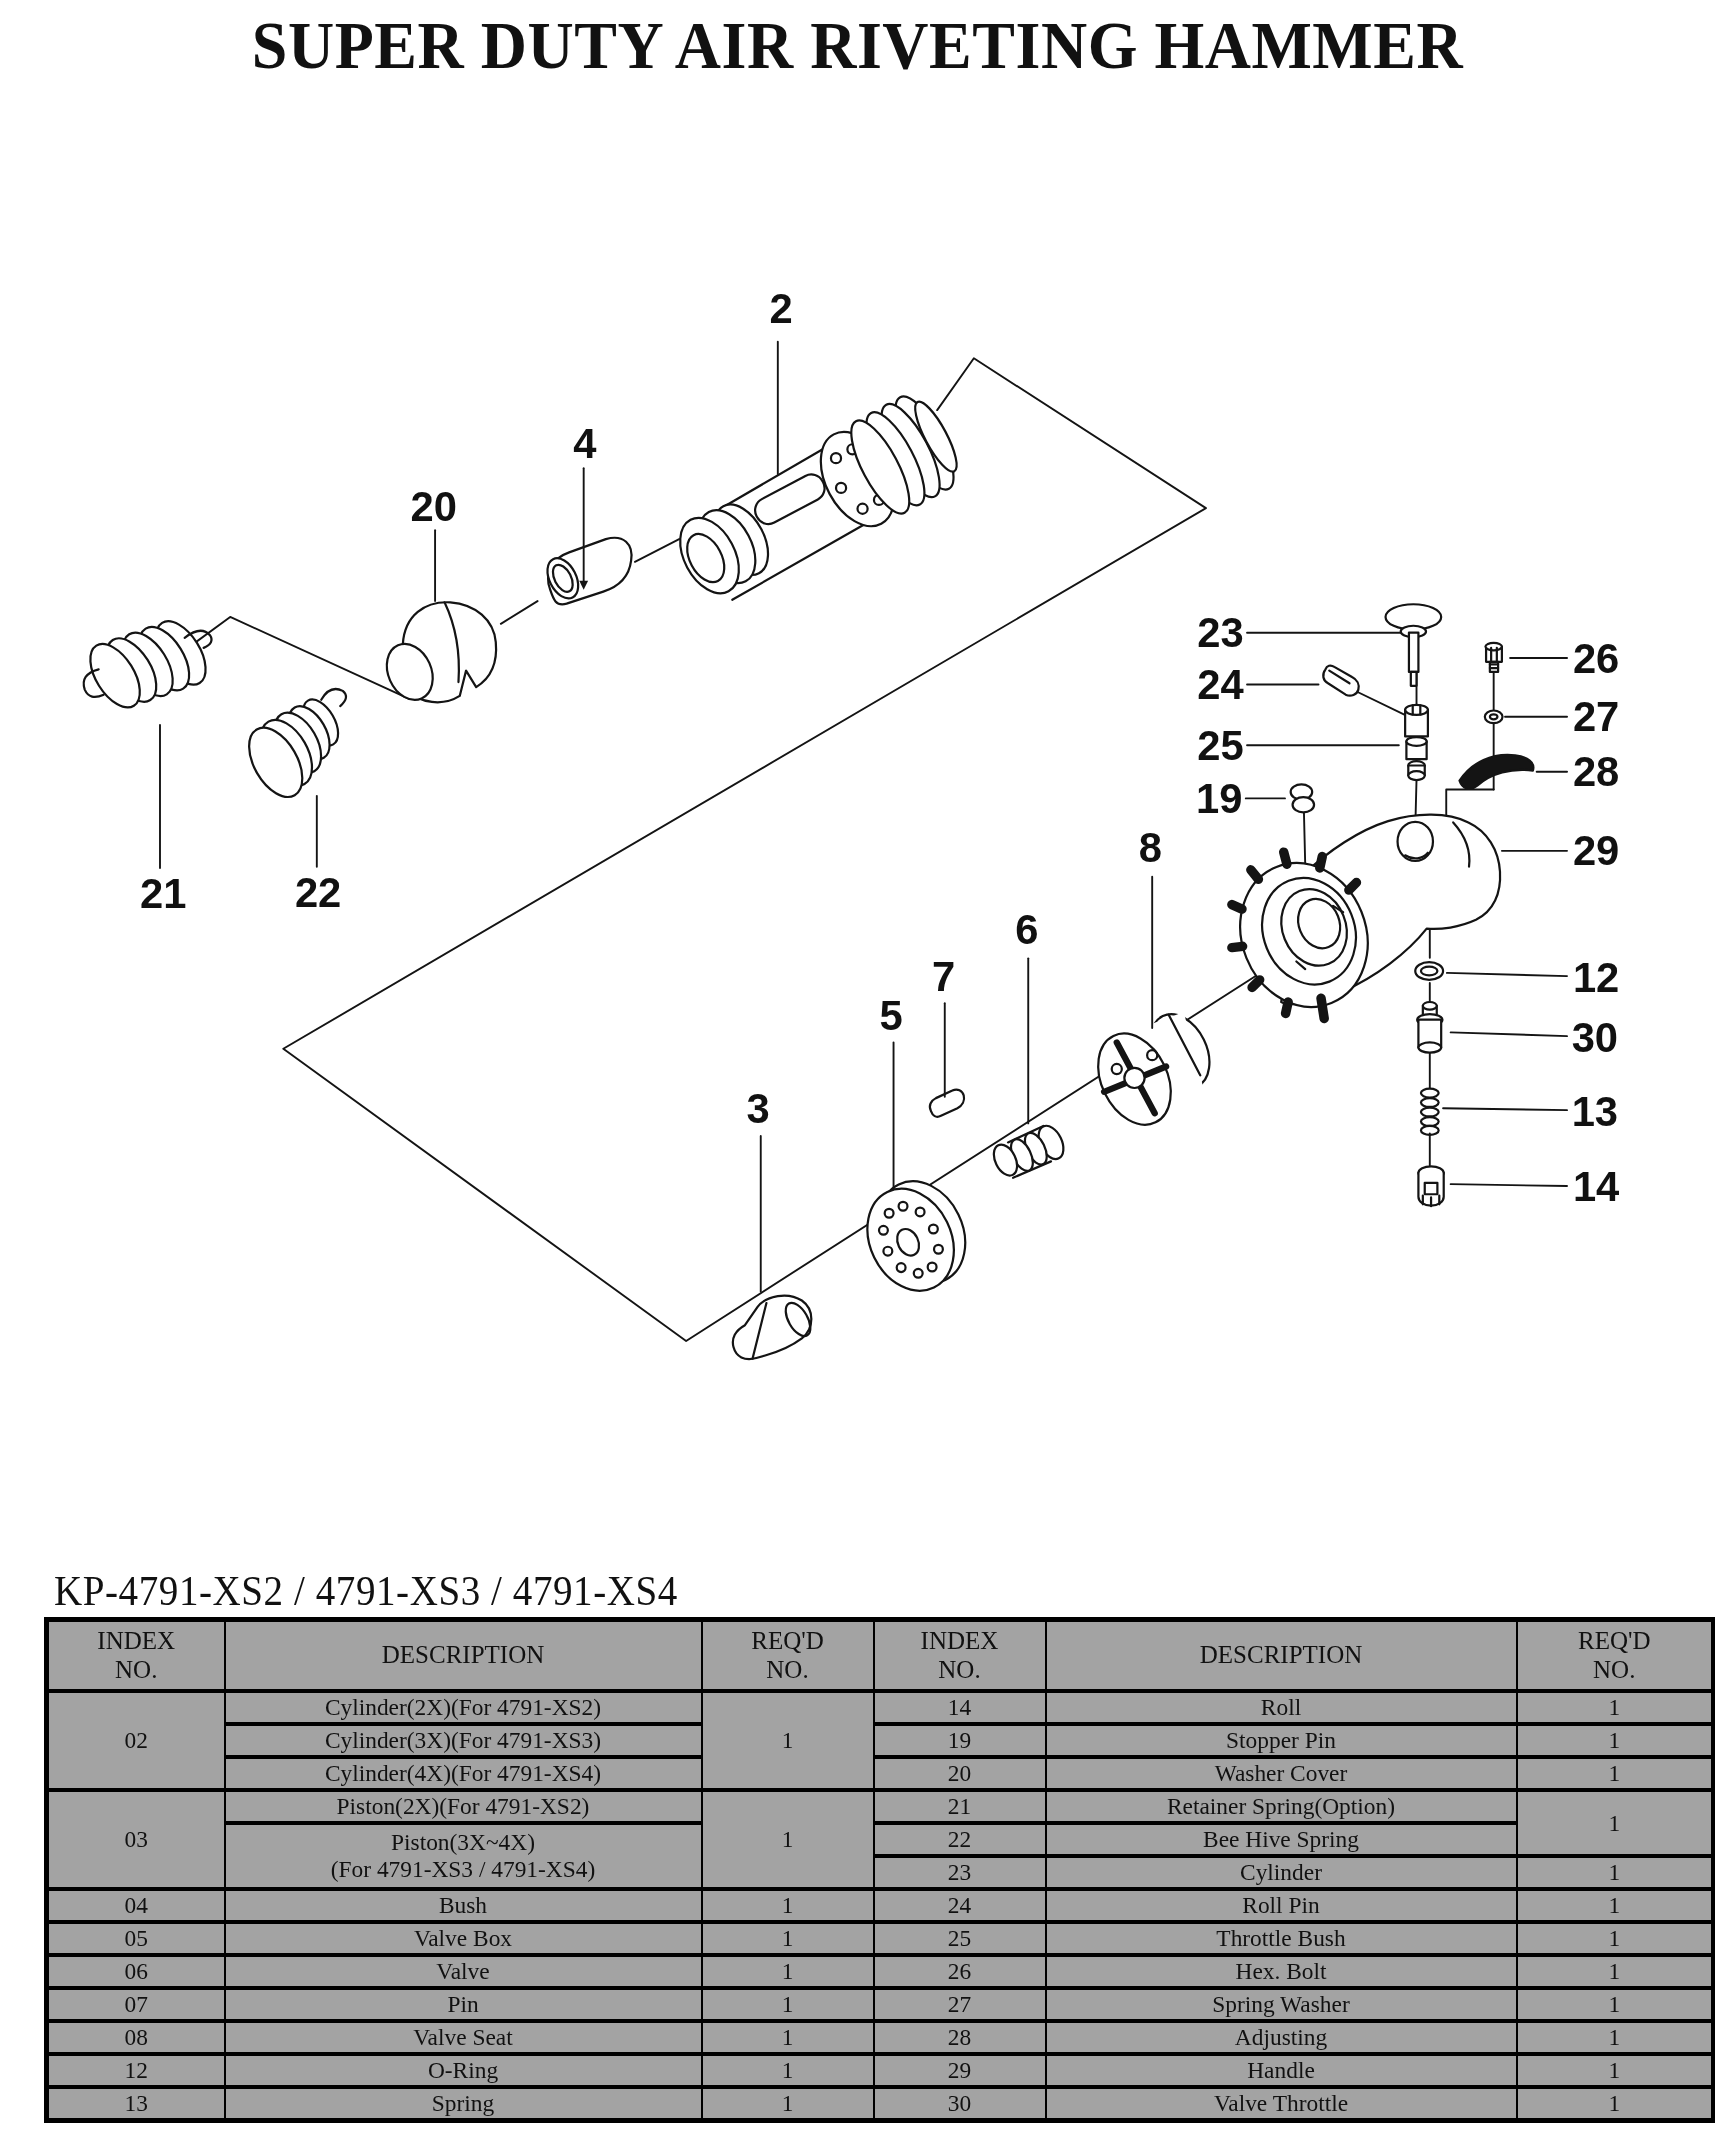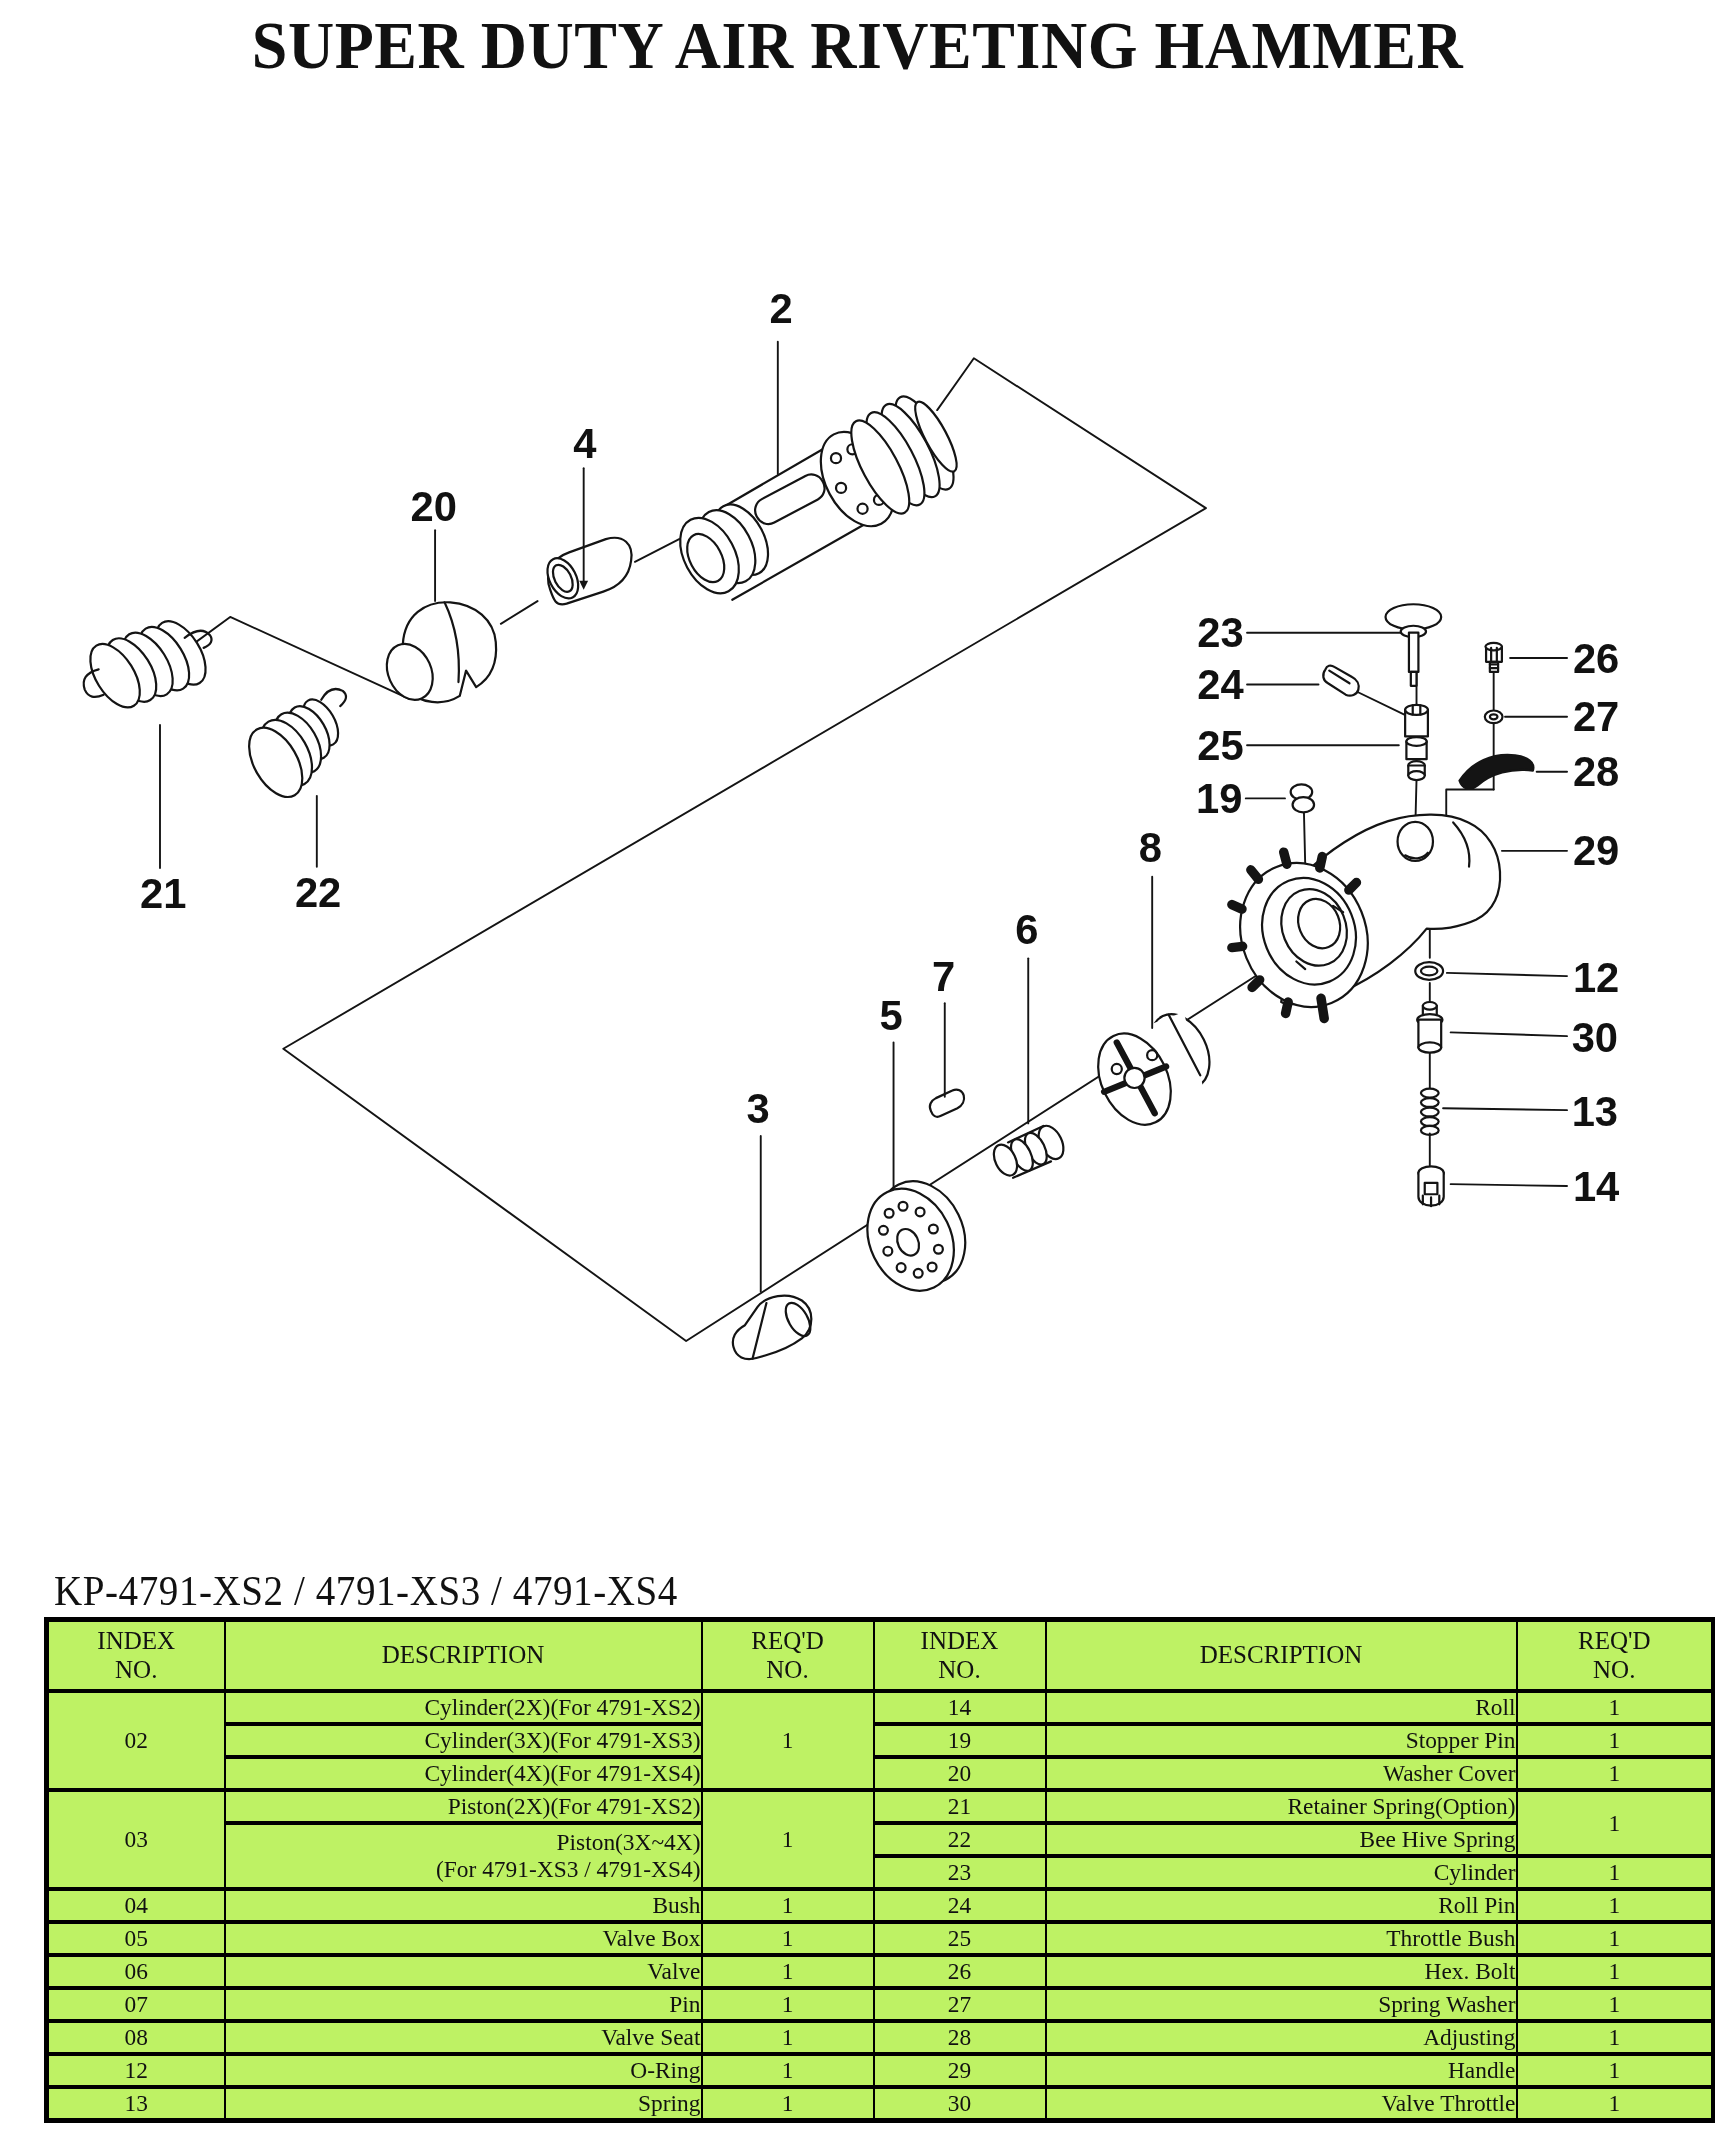--- a/index.html
+++ b/index.html
@@ -6,30 +6,30 @@
   body{width:1715px;height:2151px;position:relative;overflow:hidden;
        font-family:"Liberation Serif",serif;color:#111;}
   #title{position:absolute;top:6.3px;left:0;width:1715px;text-align:center;
          font-family:"Liberation Serif",serif;font-size:68px;font-weight:600;
          letter-spacing:0.6px;transform:scaleX(0.94);white-space:nowrap;}
   #diagram{position:absolute;top:0;left:0;}
   #model-line{position:absolute;left:54px;top:1567px;font-size:42px;font-weight:500;
               font-family:"Liberation Serif",serif;letter-spacing:0.6px;transform:scaleX(0.93);
               transform-origin:left;white-space:nowrap;}
   table.parts{position:absolute;left:44px;top:1617px;border-collapse:collapse;
-              table-layout:fixed;width:1667px;background:#bef264;}
+              table-layout:fixed;width:1667px;background:#a3a3a3;}
   table.parts{border:5px solid #000;}
   table.parts td,table.parts th{border-left:2.5px solid #000;border-right:2.5px solid #000;
               border-top:4.4px solid #000;border-bottom:4.4px solid #000;
               font-size:23.4px;font-weight:normal;vertical-align:middle;
               padding:0;line-height:1.15;overflow:hidden;white-space:nowrap;}
   table.parts th{font-size:25px;text-align:center;height:67px;}
   table.parts td{height:29px;}
   td.c{text-align:center;}
-  td.d{text-align:right;padding-left:11.4px;font-family:Liberation Serif, serif;}
+  td.d{text-align:center;padding-left:11.4px;font-family:Liberation Serif, serif;}
   .hdr2{display:block;}
 </style>
 </head>
 <body>
 
 <div id="title">SUPER DUTY AIR RIVETING HAMMER</div>
 
 <svg id="diagram" width="1715" height="1617" viewBox="0 0 2712 2556" fill="none" stroke="#141414" stroke-width="3.5" stroke-linecap="round" stroke-linejoin="round">
 
   <g stroke-width="3">

